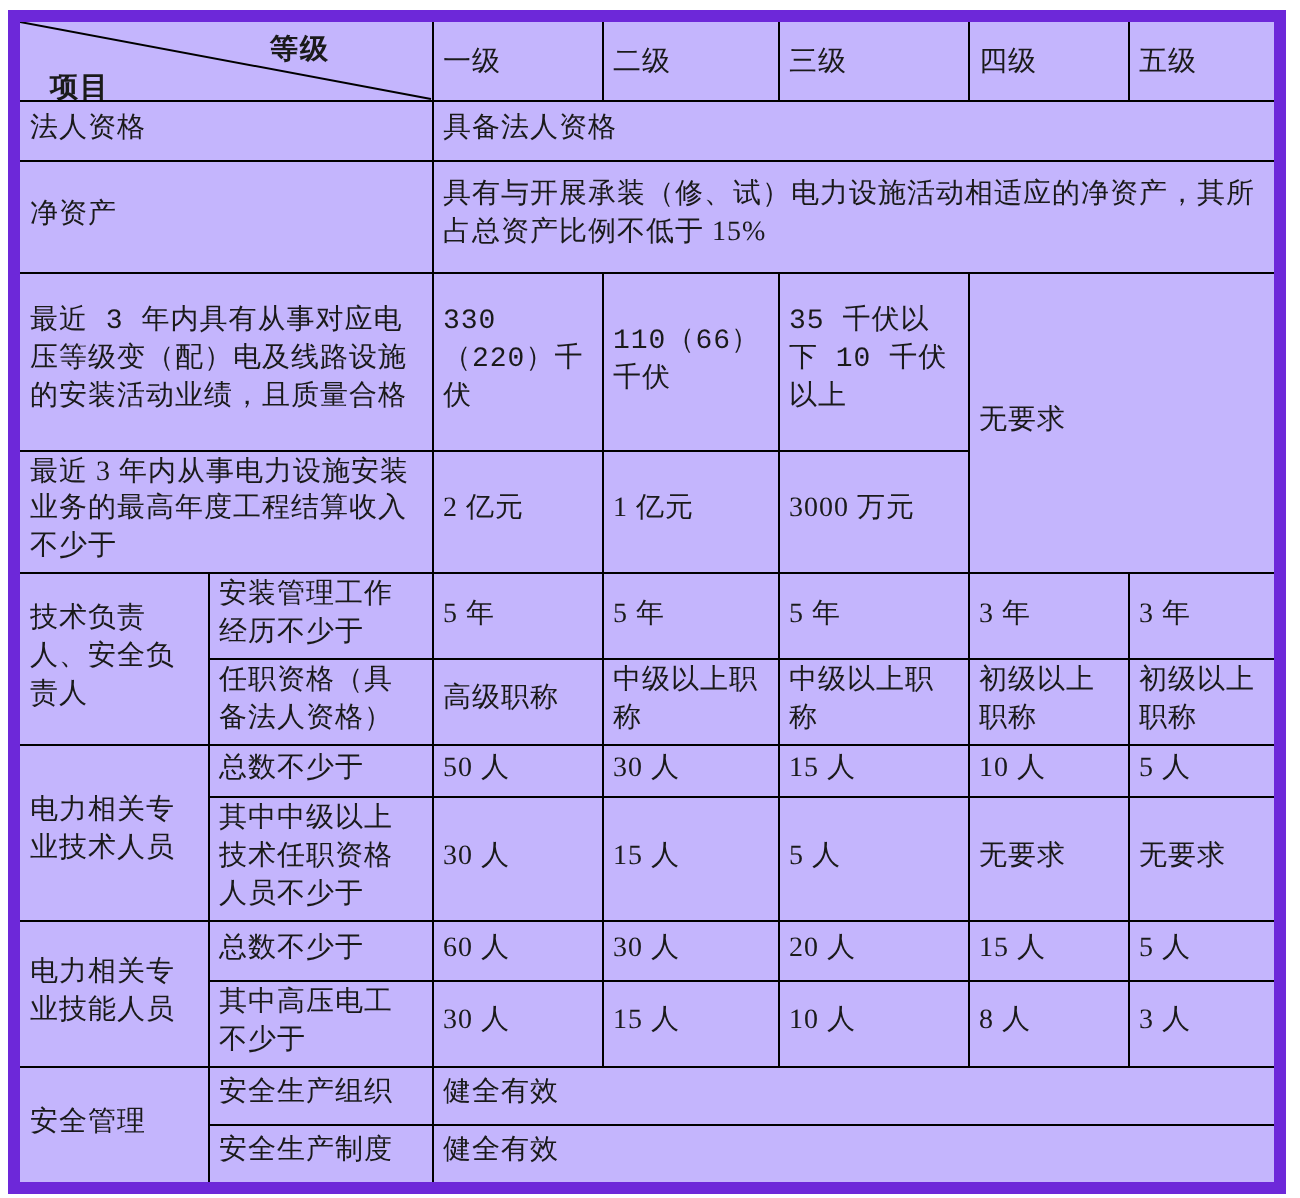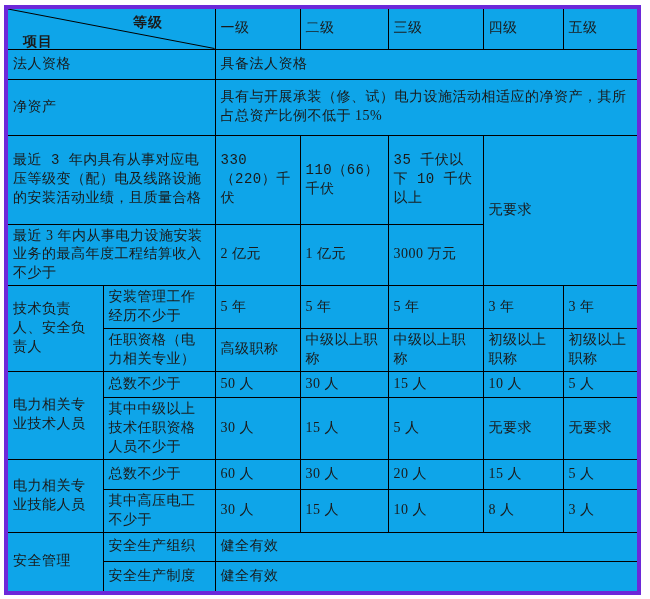--- a/index.html
+++ b/index.html
@@ -13,38 +13,38 @@
     height: 599px;
     box-sizing: border-box;
     padding: 5px 13px 4px 4px;
     background: #ffffff;
   }
   table.qual {
     border-collapse: collapse;
     table-layout: fixed;
     width: 633px;
     height: 588px;
-    border: 4px solid #6d28d9;
+    border: 6px solid #6d28d9;
     font-family: "Liberation Serif", "DejaVu Serif", serif;
     font-size: 14px;
     color: #1a1a1a;
-    background: #0ea5e9;
+    background: #c4b5fd;
   }
   table.qual td, table.qual th {
     border: 1px solid #000;
     padding: 2px 5px;
     vertical-align: middle;
     text-align: left;
     font-weight: normal;
     line-height: 1.35;
     letter-spacing: 0.5px;
     overflow: hidden;
   }
   th.level {
-    font-family: Liberation Mono, monospace;
+    font-family: Liberation Sans, sans-serif;
     font-weight: bold;
     text-align: center;
     letter-spacing: 1px;
     margin-left: 24px;
   }
   td.group {
     letter-spacing: 5px;
     line-height: 1.5;
   }
   td.corner {
@@ -140,21 +140,21 @@
     <td class="group" rowspan="2">技术负责人、安全负责人</td>
     <td>安装管理工作经历不少于</td>
     <td>5 年</td>
     <td>5 年</td>
     <td>5 年</td>
     <td>3 年</td>
     <td>3 年</td>
   </tr>
 
   <tr class="r6">
-    <td>任职资格（电力相关专业）</td>
+    <td>任职资格（具备法人资格）</td>
     <td>高级职称</td>
     <td>中级以上职称</td>
     <td>中级以上职称</td>
     <td>初级以上职称</td>
     <td>初级以上职称</td>
   </tr>
 
   <tr class="r7">
     <td class="group" rowspan="2">电力相关专业技术人员</td>
     <td>总数不少于</td>

